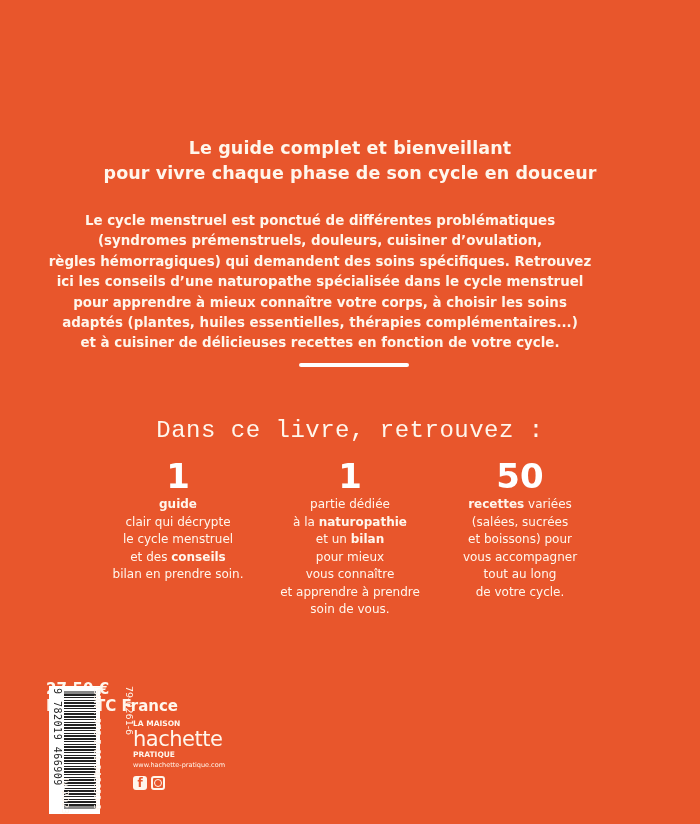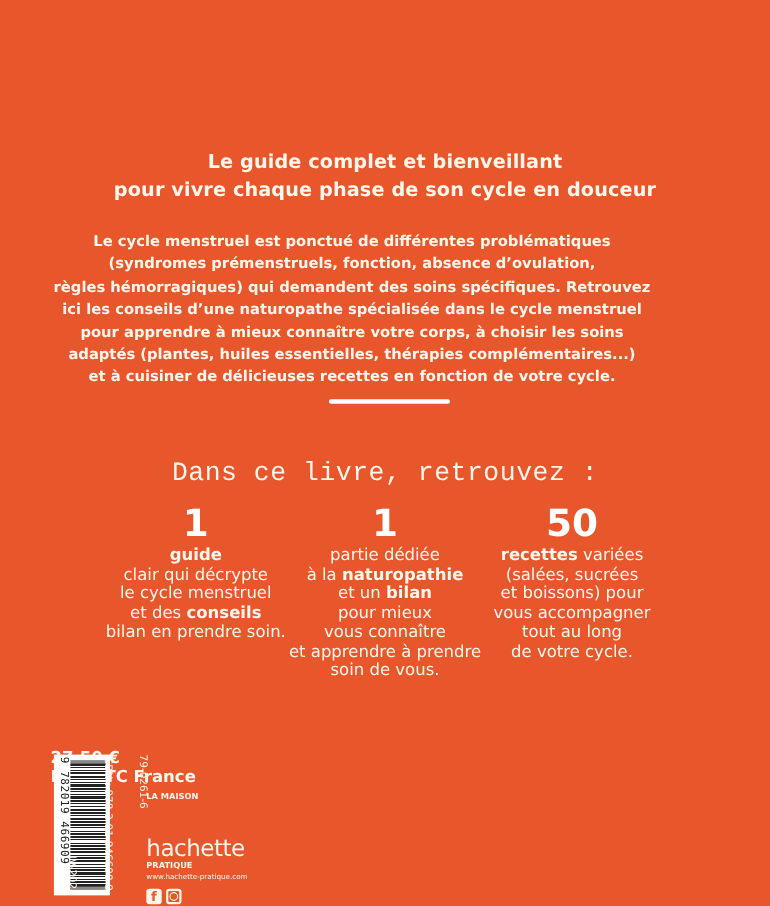--- a/index.html
+++ b/index.html
@@ -37,21 +37,21 @@
     }
     .feature {
       position: absolute; top: 456px; width: 200px;
       text-align: center;
     }
     .feature .num {
       font-family: "DejaVu Sans", sans-serif; font-weight: bold;
       font-size: 34px; line-height: 40px; color: #FFFFFF;
     }
     .feature .desc {
-      font-size: 15px; line-height: 17.5px;
+      font-size: 12px; line-height: 17.5px;
     }
     .feature .desc div { white-space: nowrap; }
     .feature .desc b { font-weight: bold; }
     .f1 { left: 78px; }
     .f2 { left: 250px; }
     .f3 { left: 420px; }
     .price {
       position: absolute; left: 46px; top: 681px;
       font-size: 15px; font-weight: bold; line-height: 17px;
     }
@@ -76,21 +76,21 @@
     .isbn-text {
       position: absolute; left: 104px; top: 686px; width: 32px; height: 128px;
       writing-mode: vertical-rl; font-size: 9.5px; line-height: 13px;
       color: #FFF6EC;
     }
     .isbn-text div { display: flex; justify-content: space-between; width: 100%; }
     .publisher {
       position: absolute; left: 133px; top: 719px; color: #FFF6EC;
     }
     .publisher .maison { font-size: 7.5px; font-weight: bold; line-height: 9px; }
-    .publisher .brand { font-size: 21px; line-height: 22px; letter-spacing: -0.5px; font-weight: normal; margin-top: 32px; }
+    .publisher .brand { font-size: 21px; line-height: 22px; letter-spacing: -0.5px; font-weight: normal; }
     .publisher .pratique { font-size: 7.5px; font-weight: bold; line-height: 10px; }
     .publisher .url { font-size: 6.5px; line-height: 11px; }
     .social { display: flex; gap: 4px; margin-top: 5px; }
     .social .ic {
       width: 14px; height: 14px; border-radius: 3px;
       display: flex; align-items: center; justify-content: center;
     }
     .social .fb { background: #FFF6EC; color: #E8562C; font-weight: bold; font-size: 12px; }
     .social .ig { border: 2px solid #FFF6EC; box-sizing: border-box; }
     .social .ig span { width: 6px; height: 6px; border: 1.5px solid #FFF6EC; border-radius: 50%; }
@@ -98,21 +98,21 @@
 </head>
 <body>
 
 <div class="tagline">
   <div>Le guide complet et bienveillant</div>
   <div>pour vivre chaque phase de son cycle en douceur</div>
 </div>
 
 <div class="intro">
   <div>Le cycle menstruel est ponctué de différentes problématiques</div>
-  <div>(syndromes prémenstruels, fonction, absence d’ovulation,</div>
+  <div>(syndromes prémenstruels, douleurs, cuisiner d’ovulation,</div>
   <div>règles hémorragiques) qui demandent des soins spécifiques. Retrouvez</div>
   <div>ici les conseils d’une naturopathe spécialisée dans le cycle menstruel</div>
   <div>pour apprendre à mieux connaître votre corps, à choisir les soins</div>
   <div>adaptés (plantes, huiles essentielles, thérapies complémentaires...)</div>
   <div>et à cuisiner de délicieuses recettes en fonction de votre cycle.</div>
 </div>
 
 <div class="divider"></div>
 
 <div class="section-title">Dans ce livre, retrouvez :</div>

